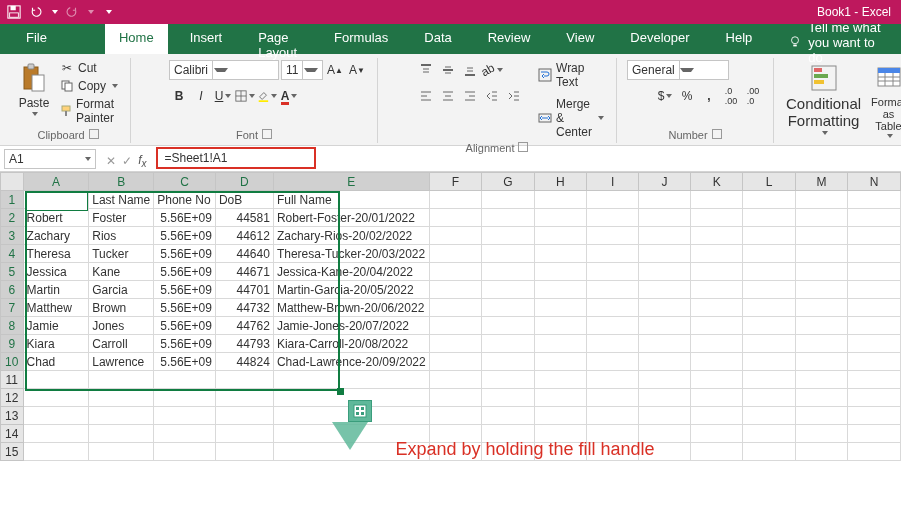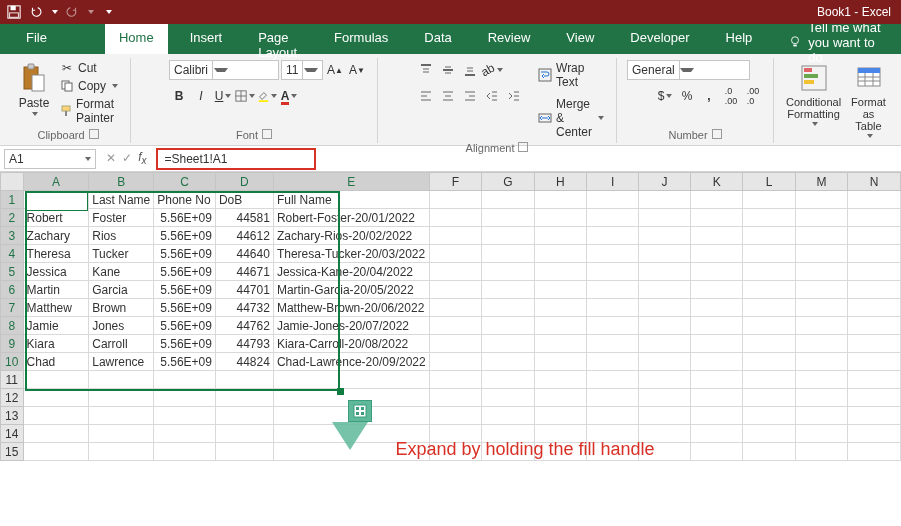--- a/index.html
+++ b/index.html
@@ -8,21 +8,21 @@
     font-family: "Segoe UI", Tahoma, sans-serif;
     font-size: 12px;
     color: #333;
     background: #fff;
     width: 901px;
     height: 526px;
     overflow: hidden;
     position: relative;
   }
   .titlebar {
-    background: #7f1d1d;
+    background: #be185d;
     height: 24px;
     display: flex;
     align-items: center;
     color: #fff;
     padding: 0 6px;
     position: relative;
   }
   .titlebar .qat { display:flex; align-items:center; gap:6px; }
   .titlebar .qat .qat-icon { width:16px; height:16px; display:flex; align-items:center; justify-content:center; color:#fff; }
   .titlebar .title { position:absolute; right:10px; font-size:12px; }
@@ -72,21 +72,21 @@
   .small-item { display:flex; align-items:center; gap:4px; font-size:12px; cursor:pointer; padding:1px 2px;}
   .mini-icon { width:14px; height:14px; display:inline-flex; align-items:center; justify-content:center;}
   .combo { display:inline-flex; align-items:center; border:1px solid #c5c5c5; background:#fff; height:20px; }
   .combo span { padding:0 4px; font-size:12px;}
   .combo .dd { width:14px; height:100%; border-left:1px solid #c5c5c5; display:flex; align-items:center; justify-content:center;}
   .btnrow { display:flex; gap:2px;margin-left:28px; }
   .r-btn { width:20px; height:20px; display:flex; align-items:center; justify-content:center; cursor:pointer; font-size:12px;}
   .dd-tri { width:0;height:0;border-left:3px solid transparent;border-right:3px solid transparent;border-top:4px solid #666; display:inline-block; margin-left:2px;}
   .formula-bar {
     display:flex;
-    align-items:center;
+    align-items:flex-end;
     height:26px;
     border-bottom:1px solid #d4d4d4;
     padding: 2px 4px;
     gap:4px;
   }
   .name-box {
     width:92px;
     border:1px solid #c5c5c5;
     height:20px;
     display:flex;
@@ -427,21 +427,21 @@
       </div>
     </div>
     <div class="group-label">
         <span>Alignment</span>
         <span class="dlg"></span>
       </div>
   </div>
 
   <div class="group">
     <div class="group-body" style="flex-direction:column;gap:6px;align-items:flex-start">
-      <div class="combo" style="width:123px">
+      <div class="combo" style="width:102px">
         <span>General</span>
         <span class="dd">
             <span class="dd-tri"></span>
           </span>
       </div>
       <div class="btnrow">
         <div class="r-btn">$<span class="dd-tri"></span></div>
         <div class="r-btn">%</div>
         <div class="r-btn">
             <b>,</b>
@@ -460,21 +460,21 @@
     <div class="group-body">
       <div class="big-btn">
         <span class="icon-box">
           <svg width="28" height="28" viewBox="0 0 28 28">
               <rect x="2" y="2" width="24" height="24" fill="none" stroke="#888"></rect>
               <rect x="4" y="4" width="8" height="4" fill="#e06666"></rect>
               <rect x="4" y="10" width="14" height="4" fill="#6aa84f"></rect>
               <rect x="4" y="16" width="10" height="4" fill="#f1c232"></rect>
             </svg>
         </span>
-        <span style="text-align:center;font-size:11px;line-height:1.1">Conditional Formatting</span>
+        <span style="text-align:center;font-size:15px;line-height:1.1">Conditional Formatting</span>
         <span class="dd-tri"></span>
       </div>
       <div class="big-btn">
         <span class="icon-box">
           <svg width="28" height="28" viewBox="0 0 28 28">
               <rect x="3" y="4" width="22" height="18" fill="#fff" stroke="#888"></rect>
               <rect x="3" y="4" width="22" height="5" fill="#4a86e8"></rect>
               <line x1="3" y1="13" x2="25" y2="13" stroke="#888"></line>
               <line x1="3" y1="17" x2="25" y2="17" stroke="#888"></line>
               <line x1="10" y1="9" x2="10" y2="22" stroke="#888"></line>

